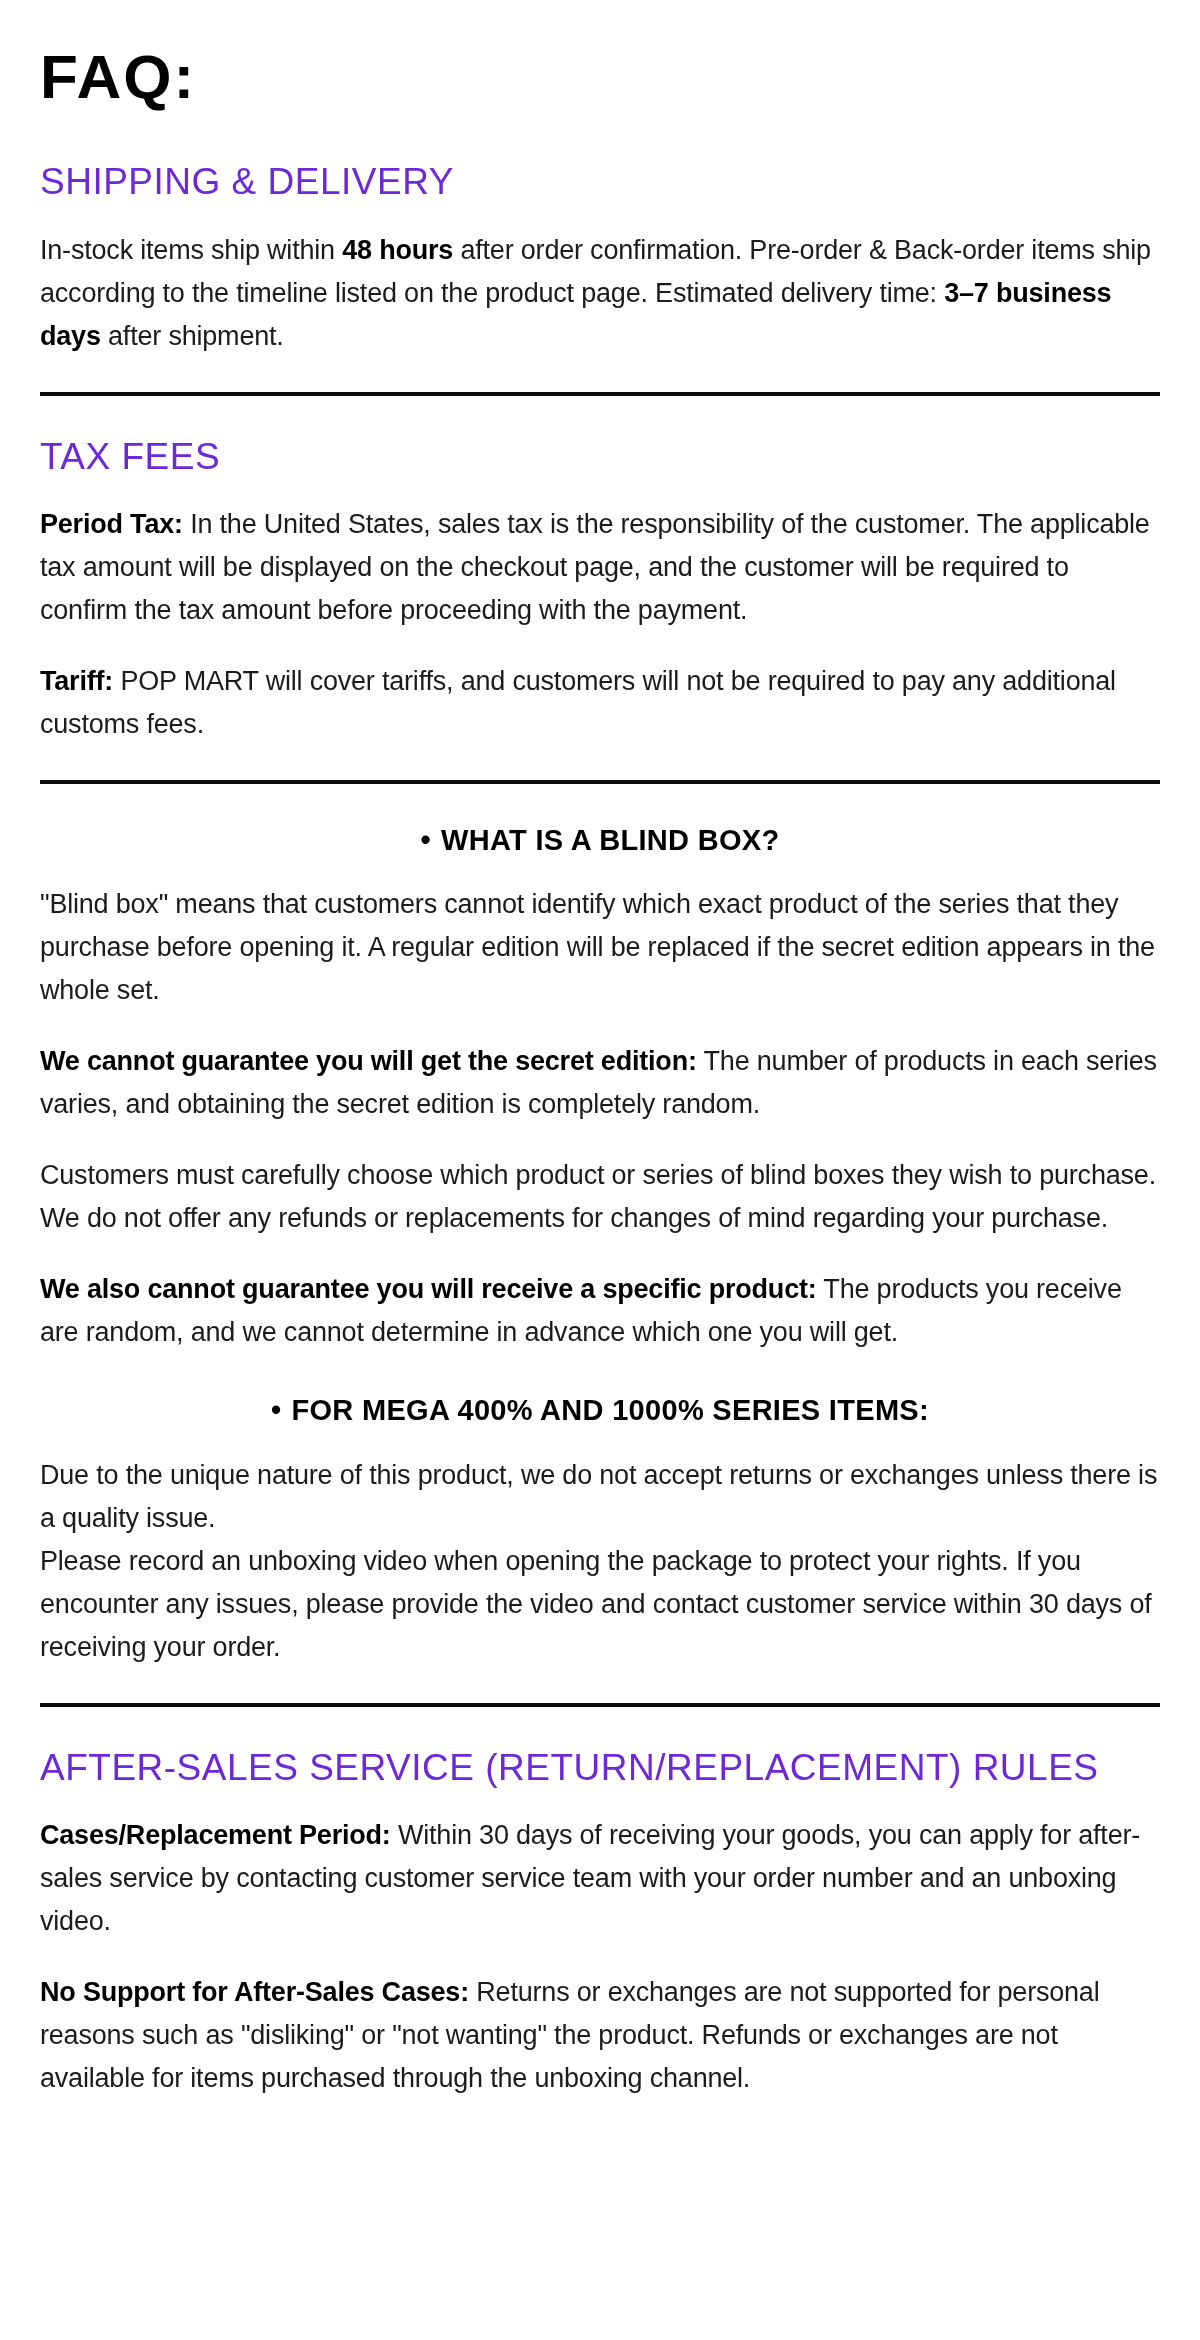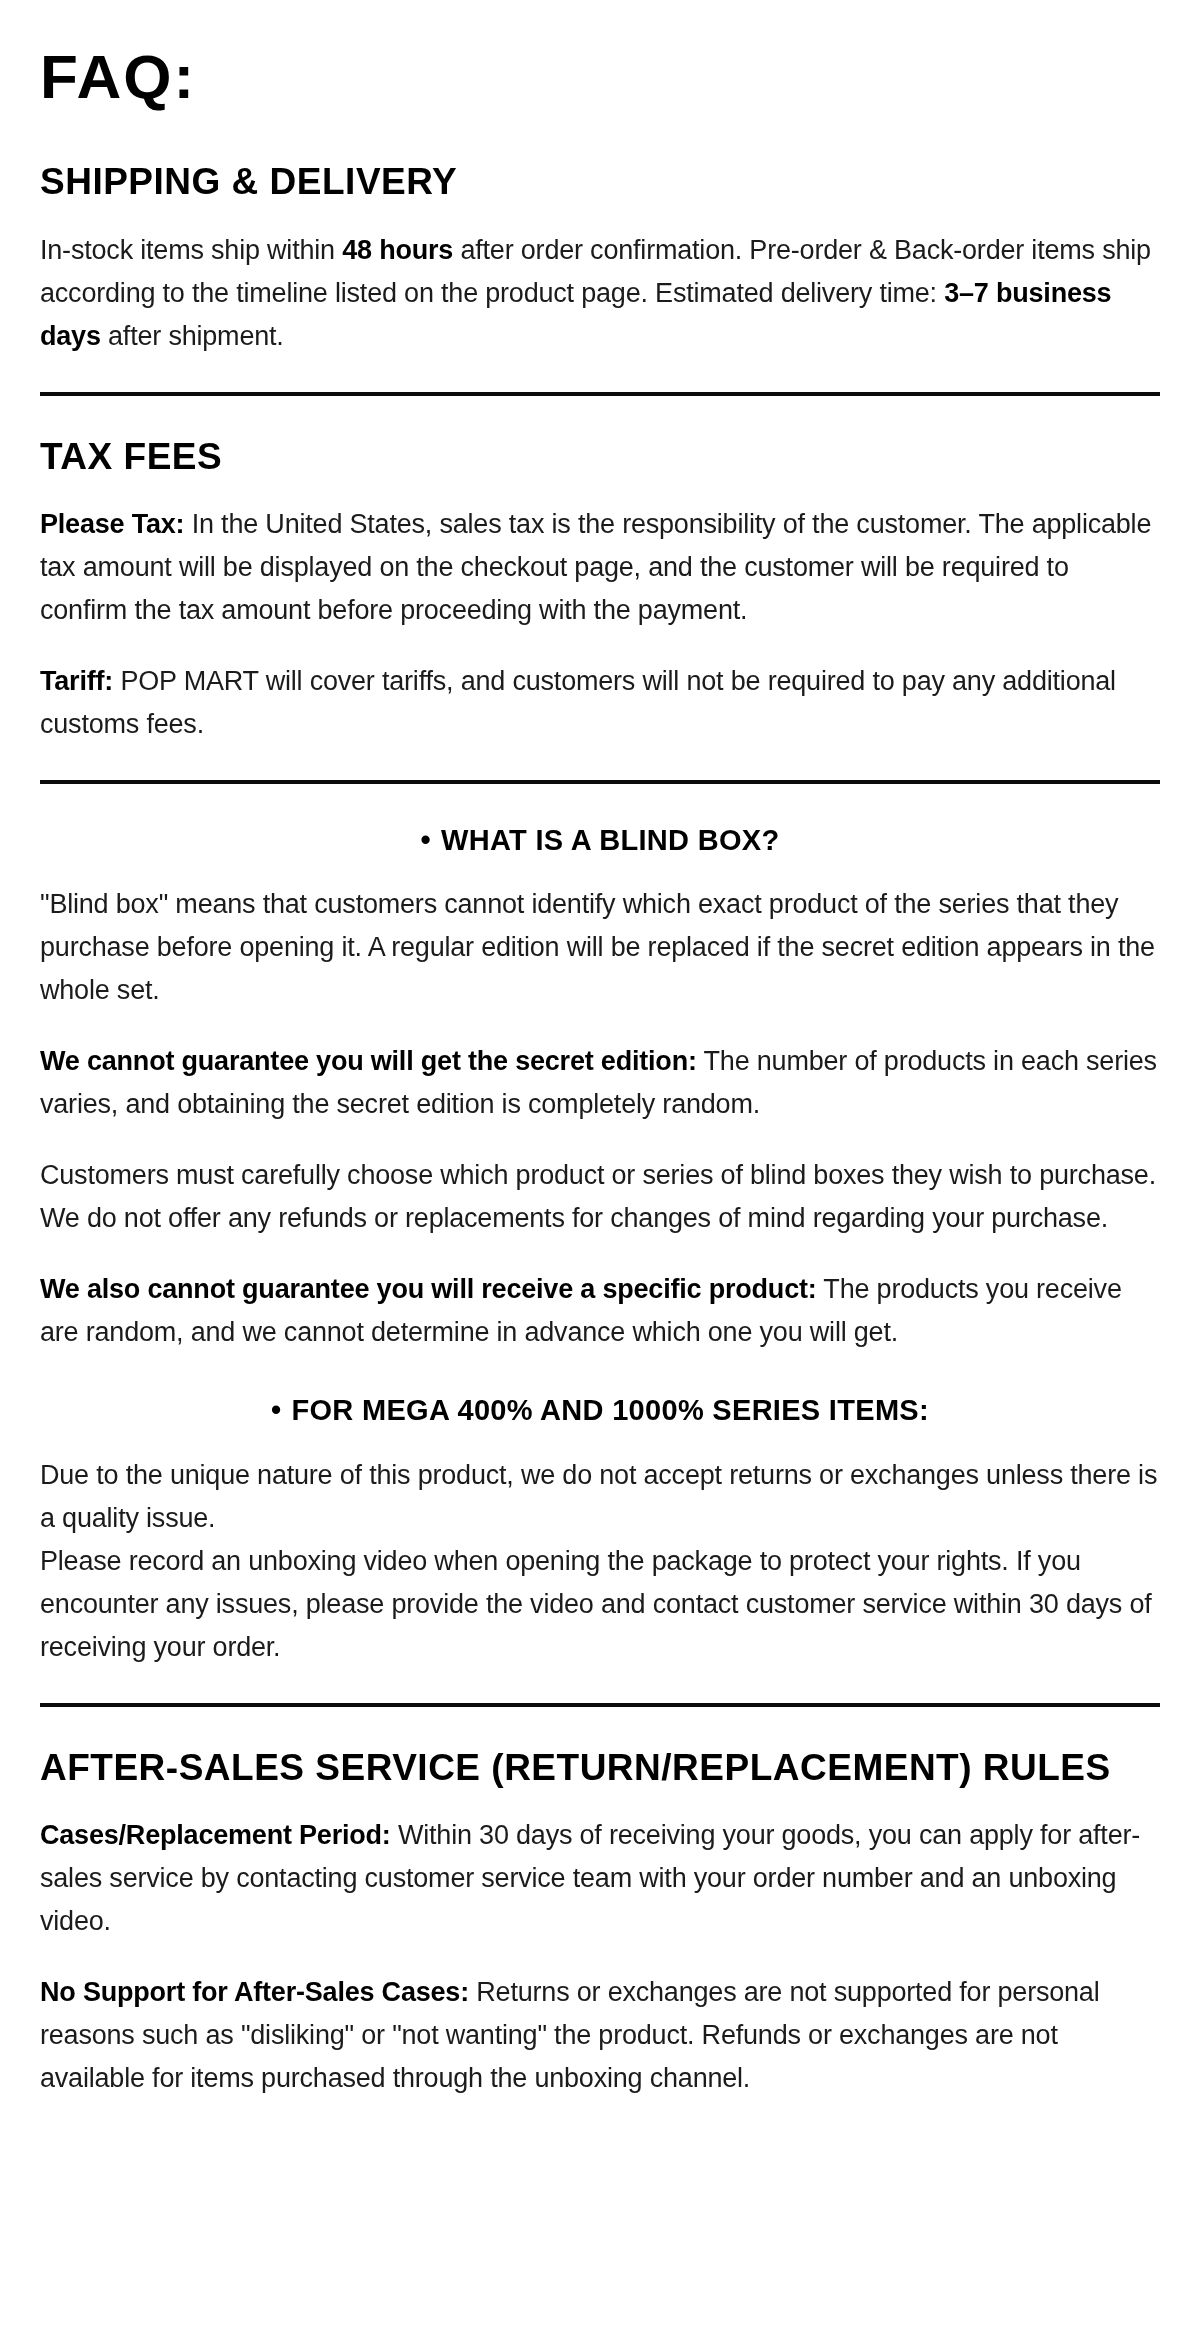--- a/index.html
+++ b/index.html
@@ -23,23 +23,23 @@
     font-size: 62px;
     line-height: 1.05;
     font-weight: 700;
     letter-spacing: 2px;
     color: #000;
     margin: 0 0 52px 0;
   }
   h2.section-heading {
     font-size: 37px;
     line-height: 1.12;
-    font-weight: 700;
+    font-weight: 400;
     letter-spacing: 0.5px;
-    color: #000000;
+    color: #6d28d9;
     margin: 8px 0 26px 0;
   }
   h2.section-heading .heading-line {
     display: block;
   }
   h3.bullet-heading {
     font-size: 29px;
     line-height: 1.15;
     font-weight: 700;
     letter-spacing: 0.3px;
@@ -86,21 +86,21 @@
 
   <section>
     <h2 class="section-heading">SHIPPING &amp; DELIVERY</h2>
     <p class="body-text"><span>In-stock items ship within </span><strong>48 hours</strong><span> after order confirmation. Pre-order &amp; Back-order items ship according to the timeline listed on the product page. Estimated delivery time: </span><strong>3–7 business days</strong><span> after shipment.</span></p>
   </section>
 
   <hr class="rule">
 
   <section>
     <h2 class="section-heading">TAX FEES</h2>
-    <p class="body-text"><strong>Please Tax:</strong><span> In the United States, sales tax is the responsibility of the customer. The applicable tax amount will be displayed on the checkout page, and the customer will be required to confirm the tax amount before proceeding with the payment.</span></p>
+    <p class="body-text"><strong>Period Tax:</strong><span> In the United States, sales tax is the responsibility of the customer. The applicable tax amount will be displayed on the checkout page, and the customer will be required to confirm the tax amount before proceeding with the payment.</span></p>
     <p class="body-text"><strong>Tariff:</strong><span> POP MART will cover tariffs, and customers will not be required to pay any additional customs fees.</span></p>
   </section>
 
   <hr class="rule">
 
   <section>
 
     <h3 class="bullet-heading"><span class="bullet">•</span><span>WHAT IS A BLIND BOX?</span></h3>
     <p class="body-text">"Blind box" means that customers cannot identify which exact product of the series that they purchase before opening it. A regular edition will be replaced if the secret edition appears in the whole set.</p>
     <p class="body-text"><strong>We cannot guarantee you will get the secret edition:</strong><span> The number of products in each series varies, and obtaining the secret edition is completely random.</span></p>

